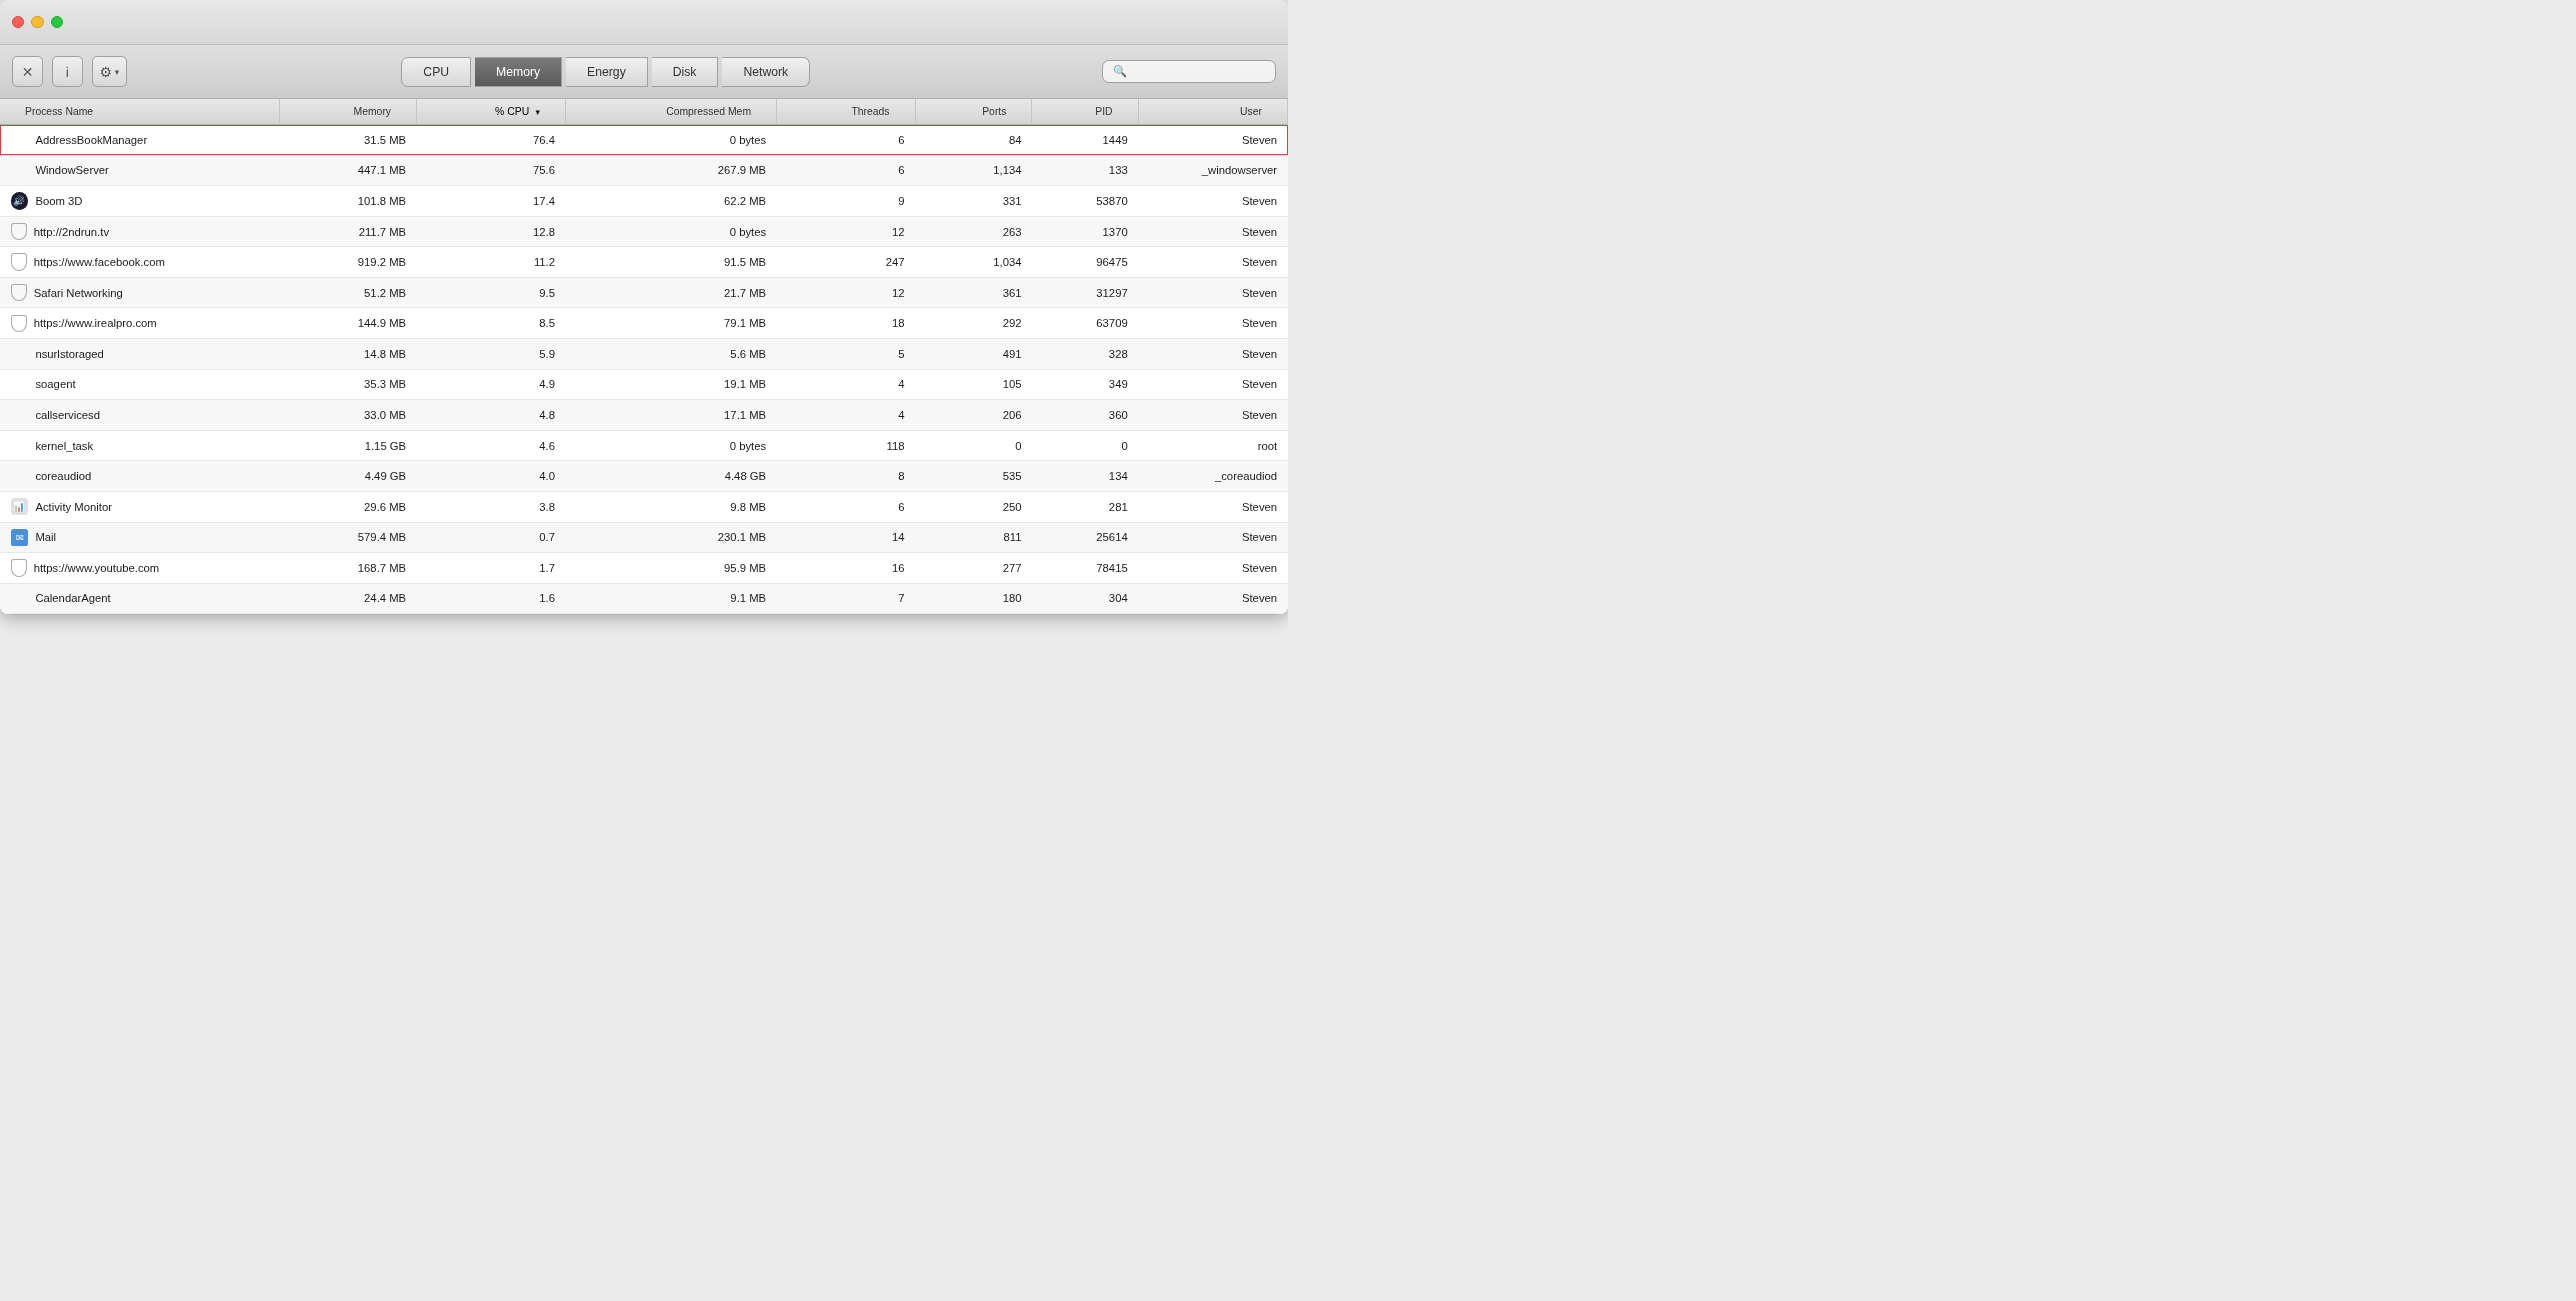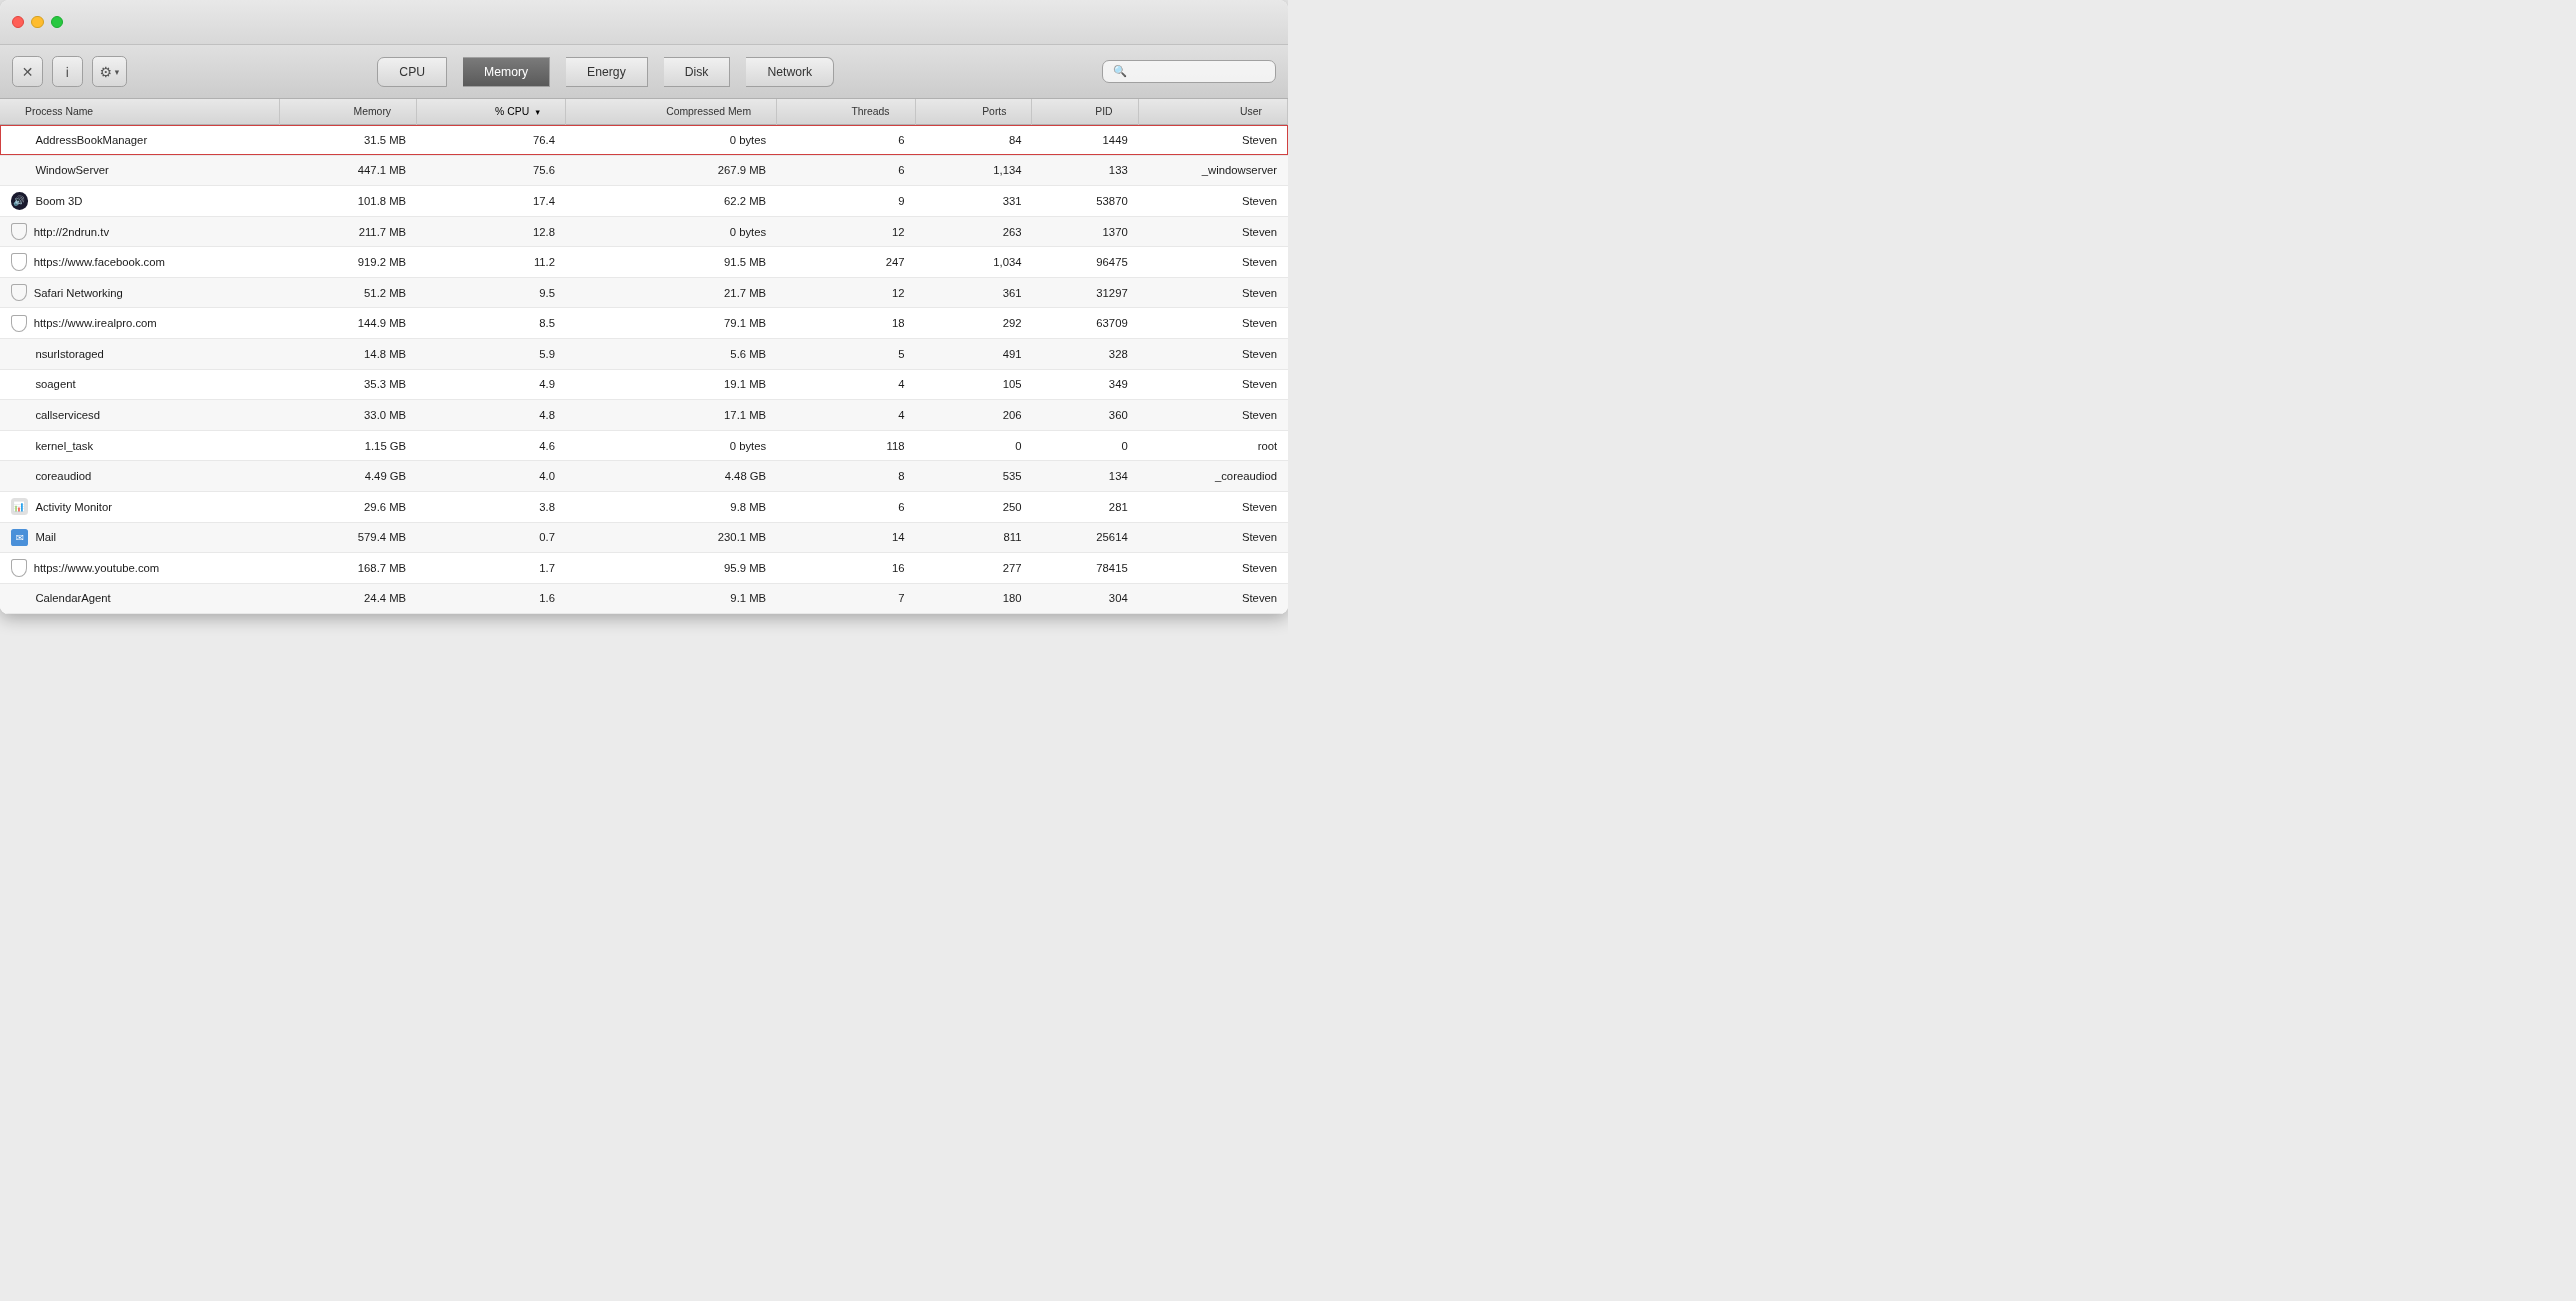--- a/index.html
+++ b/index.html
@@ -79,21 +79,21 @@
       display: flex;
       align-items: center;
       gap: 2.6px;
       padding: 0 7px;
       width: auto;
     }
     .tab-group {
       display: flex;
       align-items: center;
       margin: 0 auto;
-      gap: 16px;
+      gap: 4px;
     }
     .tab {
       padding: 7px 21px;
       font-size: 12.2px;
       font-weight: 400;
       color: #333;
       background: linear-gradient(to bottom, #f0f0f0, #d8d8d8);
       border: 0.9px solid #a0a0a0;
       cursor: pointer;
       white-space: nowrap;

